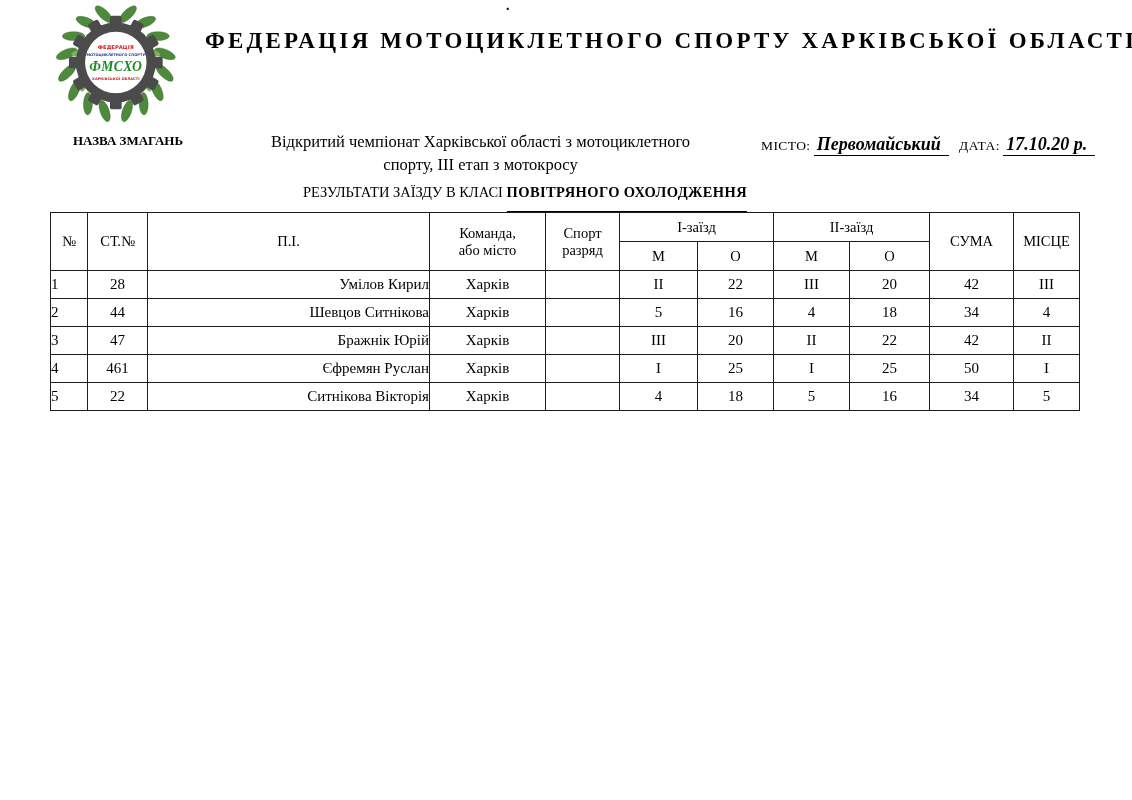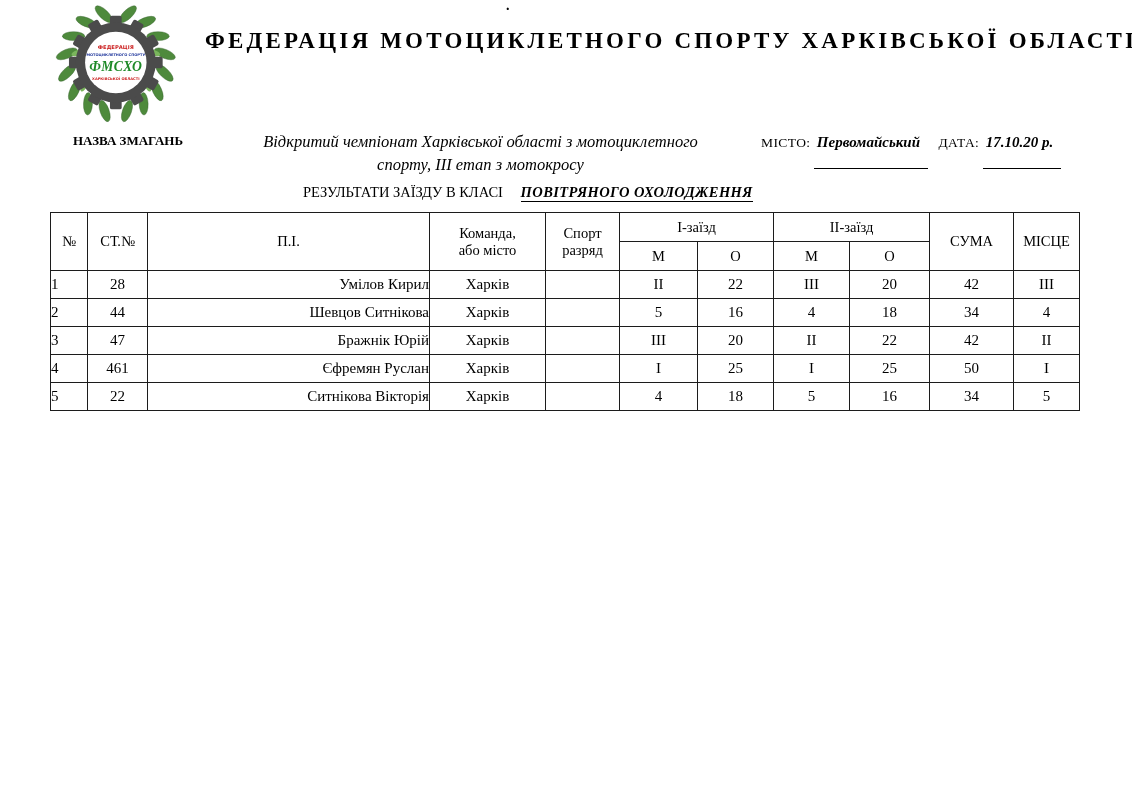--- a/index.html
+++ b/index.html
@@ -10,31 +10,31 @@
   .stray-dot { position:absolute; left:506px; top:-2px; font-size:14px; font-weight:bold; }
 
   .logo { position:absolute; left:14px; top:2px; width:188px; height:122px; }
 
   .org-block { position:absolute; left:205px; width:872px; top:14px; text-align:center; }
   .org-line1 { font-size:17px; font-weight:bold; letter-spacing:7px; white-space:nowrap; }
   .org-line2 { font-size:23px; font-weight:bold; letter-spacing:3.2px; margin-top:14px; white-space:nowrap; }
 
   .comp-label { position:absolute; left:73px; top:133px; font-size:13px; font-weight:bold; white-space:nowrap; }
   .comp-name  { position:absolute; left:228px; top:130px; width:505px; text-align:center;
-                font-style:italic; font-size:16.5px; line-height:23px; }
+                font-size:16.5px; line-height:23px; }
 
   .city-date { position:absolute; left:761px; top:134px; font-size:13.5px; white-space:nowrap; }
   .cd-label { letter-spacing:0.4px; }
   .cd-label.date { margin-left:7px; }
-  .cd-value { font-weight:bold; font-style:italic; font-size:15px;
-              border-bottom:1.6px solid #000; padding:0 8px 18px 3px; }
+  .cd-value { font-weight:bold; font-style:italic; font-size:18px;
+              border-bottom:1.6px solid #000; padding:0 8px 1px 3px; }
 
   .results-line { position:absolute; left:303px; top:184px; font-size:14.5px; white-space:nowrap; }
-  .class-name { font-weight:bold; font-style:italic; border-bottom:1.6px solid #000;
-                margin-left:14px; padding-bottom:1px; letter-spacing:0.4px; }
+  .class-name { font-weight:bold; border-bottom:1.6px solid #000;
+                padding-bottom:11px; letter-spacing:0.4px; }
 
   table.results { position:absolute; left:50px; top:212px; border-collapse:collapse; table-layout:fixed; }
   table.results th, table.results td { border:1px solid #1c1c1c; font-weight:normal; padding:0; }
   table.results thead th { font-size:14.5px; height:28px; text-align:center; vertical-align:middle; }
   .two-line { white-space:pre-line; line-height:17px; }
   table.results tbody td { height:27px; font-size:15px; vertical-align:middle; }
   .al { text-align:right; padding-left:10px; }
   .aln { text-align:left; padding-left:7px; }
   .ac { text-align:center; }
   .b { font-weight:bold; }

